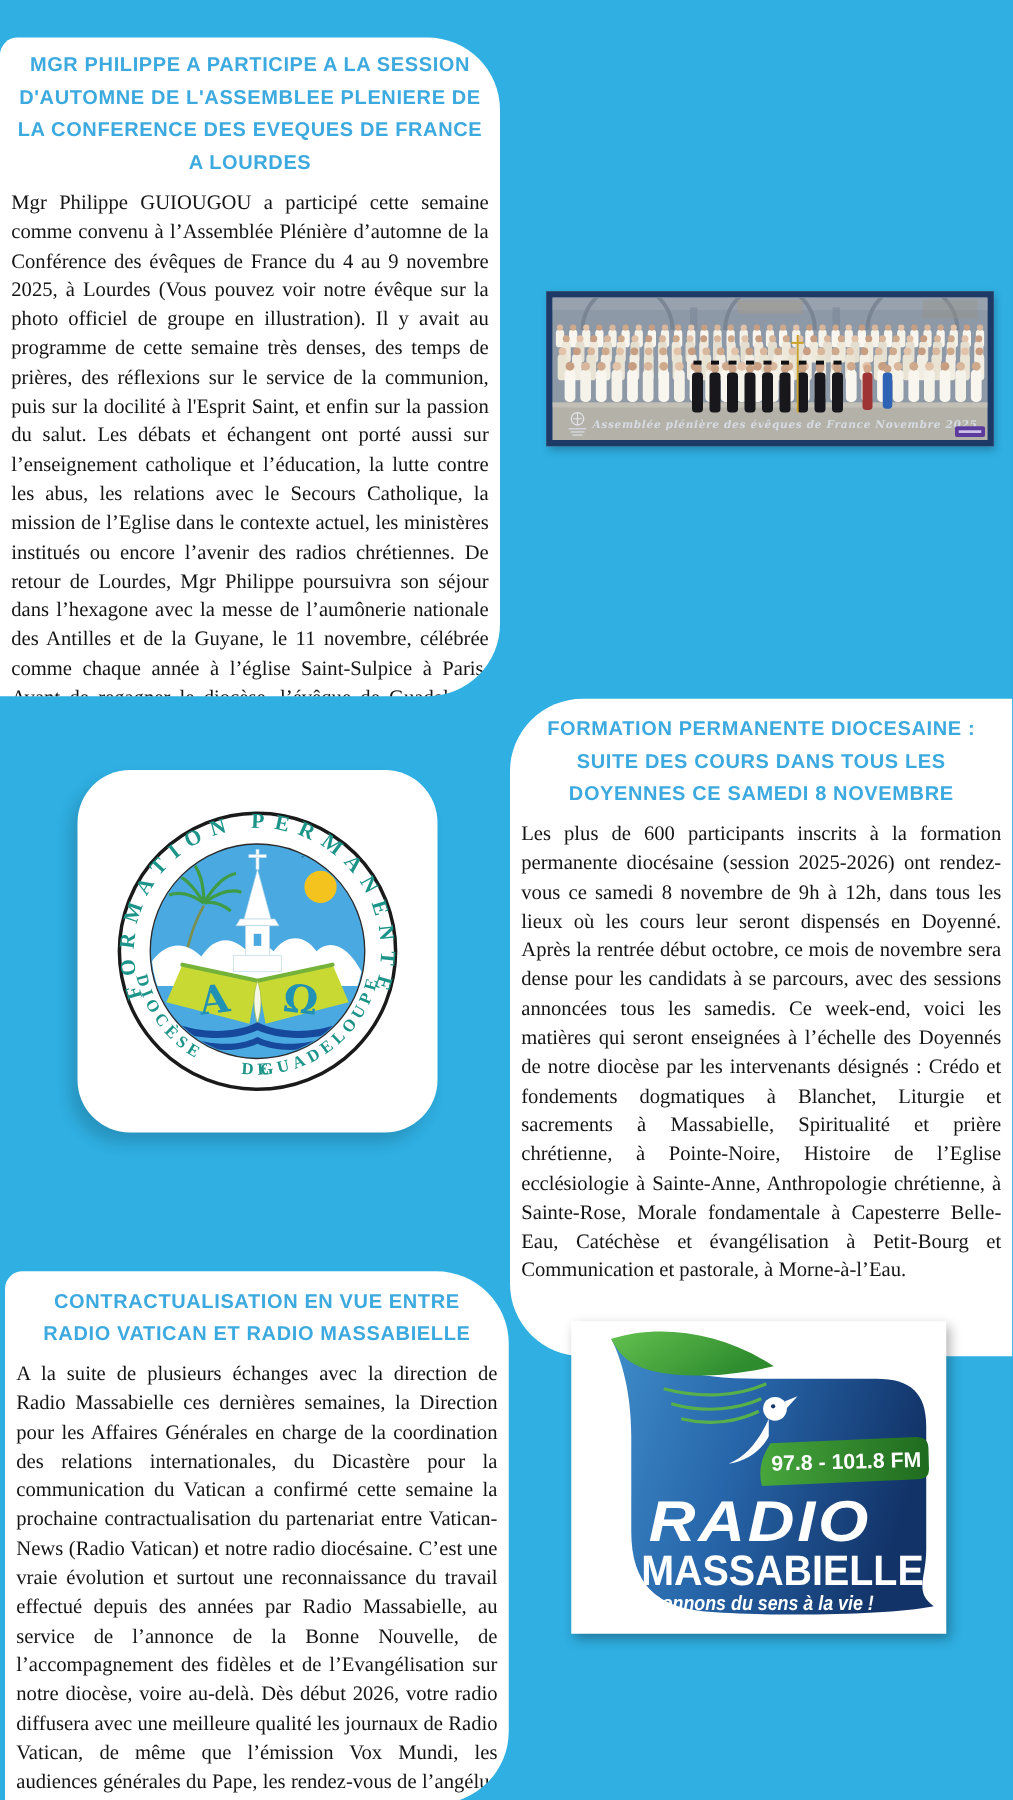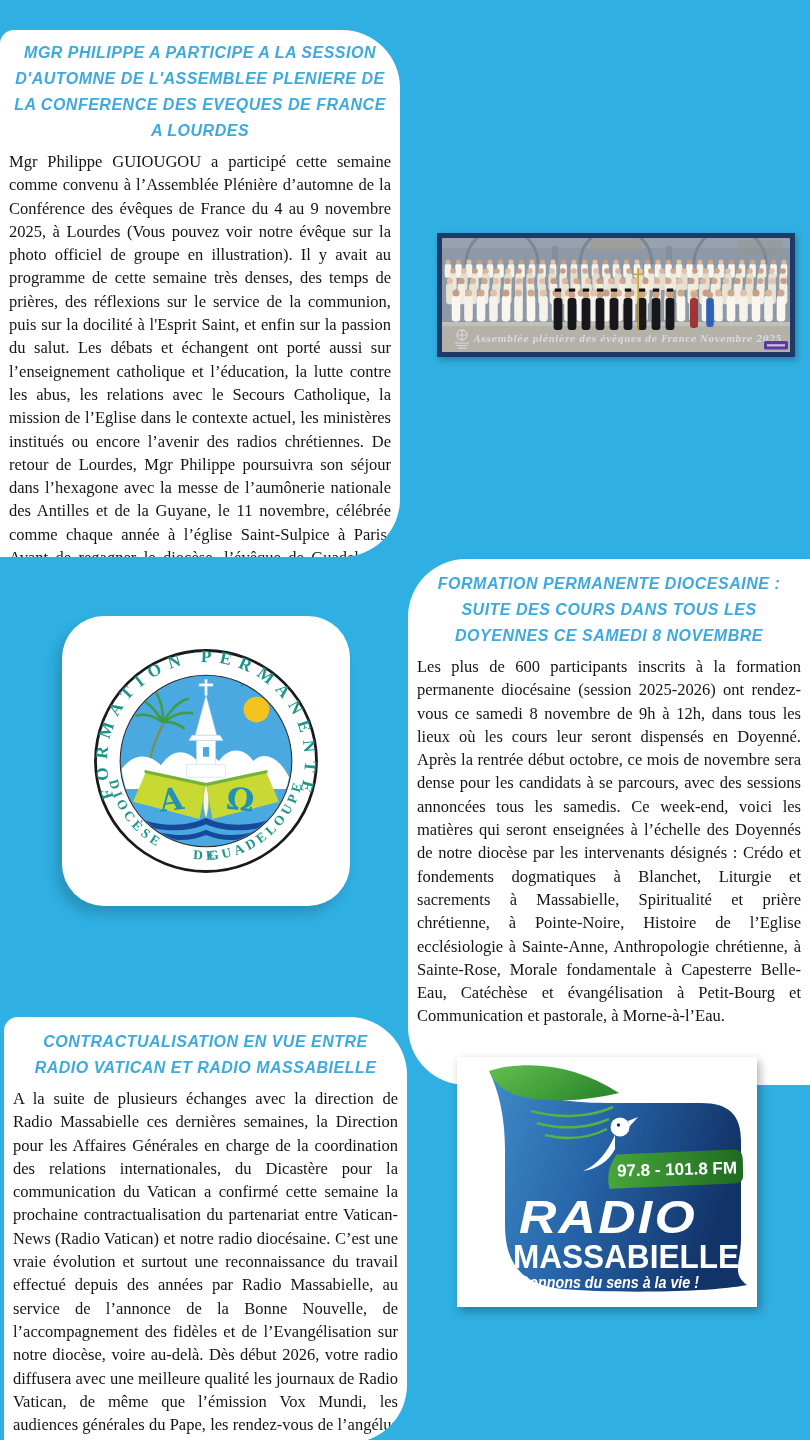--- a/index.html
+++ b/index.html
@@ -2,21 +2,21 @@
 <html style="--background: #2fafe2; --accent: #3daadf; --ink: #141414; --photo-border: #1d3a66; --teal: #1d9489; --navy: #16386f; --green: #3fa237; --sun-yellow: #f4c31d; --book-green: #c9d934; --wave-blue: #16489c;"><head>
 <meta charset="utf-8">
 <style>
   html,body{margin:0;padding:0;background:#2fafe2;}
   .page{position:relative;width:810px;height:1440px;background:var(--background,#2fafe2);overflow:hidden;font-family:"Liberation Serif",serif;}
   .card{position:absolute;background:#ffffff;overflow:hidden;}
   #card-lourdes{left:0;top:30px;width:400px;height:527px;border-radius:14px 58px 58px 0;}
   #card-formation{left:408px;top:559px;width:402px;height:526px;border-radius:58px 0 0 58px;}
   #card-radio{left:4px;top:969px;width:403px;height:426px;border-radius:14px 58px 58px 0;margin-top:48px;}
   .title{font-family:"Liberation Sans",sans-serif;font-weight:700;color:var(--accent,#3daadf);
-         text-align:center;font-size:16px;line-height:26px;letter-spacing:0.5px;margin:12px 12px 4px;font-style:italic;}
+         text-align:center;font-size:16px;line-height:26px;letter-spacing:0.5px;margin:12px 12px 4px;}
   #card-lourdes .title{margin-top:10px;}
   #card-radio .title{margin:12px 20px 4px;}
   .body-text{color:var(--ink,#141414);font-size:16.5px;line-height:23.3px;text-align:justify;margin:6px 9px;}
   .photo-frame{position:absolute;left:437px;top:233px;width:348px;height:114px;margin:0;
                border:5px solid var(--photo-border,#1d3a66);box-shadow:2px 3px 6px rgba(0,0,0,.25);background:#8e99a7;font-weight:bold;}
   .photo-caption{font-family:"DejaVu Serif",serif;font-style:italic;font-size:8.5px;fill:#d9dee9;opacity:.92;letter-spacing:.5px;}
   .logo-card{position:absolute;background:#fff;}
   #formation-logo-card{left:62px;top:616px;width:288px;height:290px;border-radius:42px;
                        box-shadow:-6px 8px 12px rgba(0,0,0,.16);display:flex;align-items:center;justify-content:center;}
   #radio-logo-card{left:457px;top:1057px;width:300px;height:250px;box-shadow:3px 4px 9px rgba(0,0,0,.3);}

